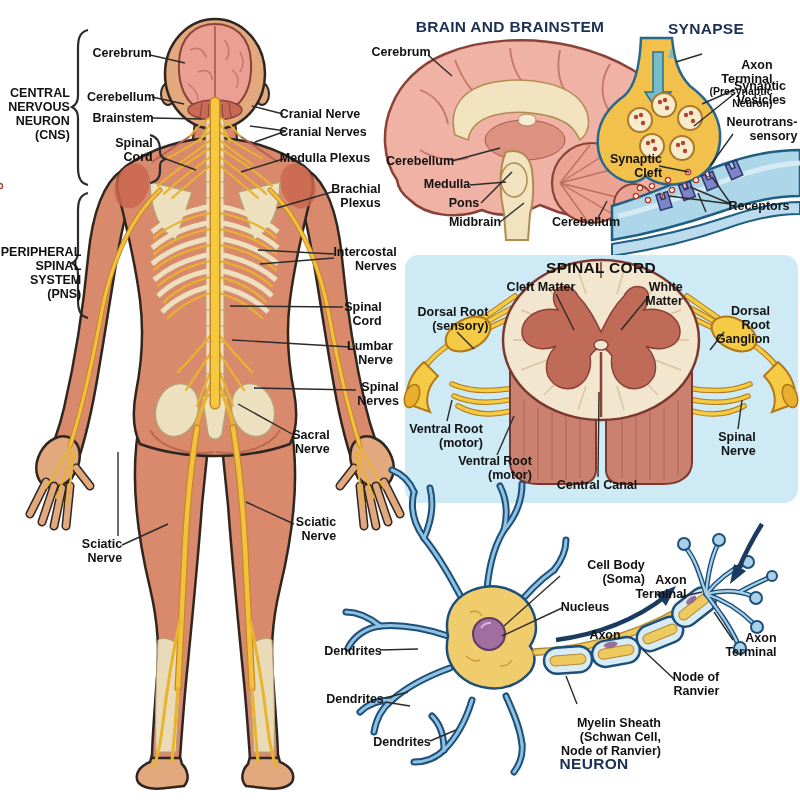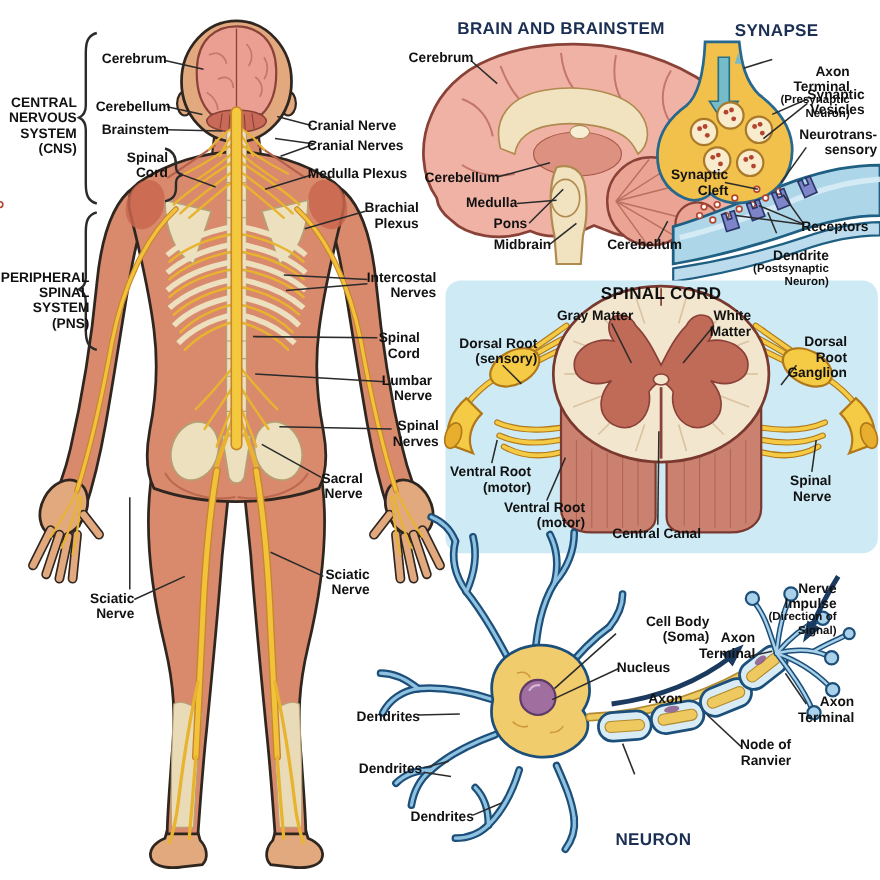--- a/index.html
+++ b/index.html
@@ -518,21 +518,21 @@
         <path d="M577,704 L566,676"></path>
     <path d="M380,650 L418,649"></path>
         <path d="M385,698 L408,692"></path>
         <path d="M385,702 L410,706"></path>
         <path d="M430,741 L456,730"></path>
   </g>
 </svg>
 
 <div class="lbl" style="left:39px;top:86px">CENTRAL
 NERVOUS
-SYSTEM
+NEURON
 (CNS)</div>
 <div class="lbl" style="left:41px;top:245px">PERIPHERAL
 SPINAL
 SYSTEM
 (PNS)</div>
 <div class="lbl" style="left:122px;top:46px">Cerebrum</div>
 <div class="lbl" style="left:121px;top:90px">Cerebellum</div>
 <div class="lbl" style="left:123px;top:111px">Brainstem</div>
 <div class="lbl" style="left:134px;top:136px">Spinal
 Cord</div>
@@ -569,53 +569,50 @@
   <span>Axon Terminal</span>
   <span class="sub">(Presynaptic Neuron)</span>
 </div>
 <div class="lbl" style="left:760px;top:79px">Synaptic
 Vesicles</div>
 <div class="lbl" style="left:762px;top:115px">Neurotrans-
 sensory</div>
 <div class="lbl" style="left:636px;top:152px">Synaptic
 Cleft</div>
 <div class="lbl" style="left:759px;top:199px">Receptors</div>
-<div class="lbl" style="left:707px;top:211px">
-  <span>Dendrite</span>
-  <span class="sub">(Postsynaptic Neuron)</span>
-</div>
 
 <div class="lbl ttl ttl-black" style="left:601px;top:259px">SPINAL CORD</div>
-<div class="lbl" style="left:541px;top:280px">Gray Matter</div>
+<div class="lbl" style="left:541px;top:280px">Cleft Matter</div>
 <div class="lbl" style="left:664px;top:280px">White
 Matter</div>
 <div class="lbl" style="left:453px;top:305px">Dorsal Root
 (sensory)</div>
 <div class="lbl" style="left:740px;top:304px">Dorsal Root
 Ganglion</div>
 <div class="lbl" style="left:446px;top:422px">Ventral Root
 (motor)</div>
 <div class="lbl" style="left:495px;top:454px">Ventral Root
 (motor)</div>
 <div class="lbl" style="left:597px;top:478px">Central Canal</div>
 <div class="lbl" style="left:737px;top:430px">Spinal
 Nerve</div>
 
 <div class="lbl ttl" style="left:594px;top:755px">NEURON</div>
-<div class="lbl" style="left:721px;top:514px">
-  <span>Nerve Impulse</span>
-  <span class="sub">(Direction of Signal)</span>
-</div>
 <div class="lbl" style="left:616px;top:558px">Cell Body
 (Soma)</div>
 <div class="lbl" style="left:585px;top:600px">Nucleus</div>
 <div class="lbl" style="left:605px;top:628px">Axon</div>
 <div class="lbl" style="left:661px;top:573px">Axon
 Terminal</div>
 <div class="lbl" style="left:751px;top:631px">Axon
 Terminal</div>
 <div class="lbl" style="left:696px;top:670px">Node of
 Ranvier</div>
 <div class="lbl" style="left:353px;top:644px">Dendrites</div>
 <div class="lbl" style="left:355px;top:692px">Dendrites</div>
 <div class="lbl" style="left:402px;top:735px">Dendrites</div>
-
+<div class="lbl" style="left:611px;top:702px">
+  <span>Myelin Sheath</span>
+  <span style="display:block;white-space:pre-line">(Schwan Cell,
+Node of Ranvier)</span>
 </div>
 
+</div>
+
 </body></html>

